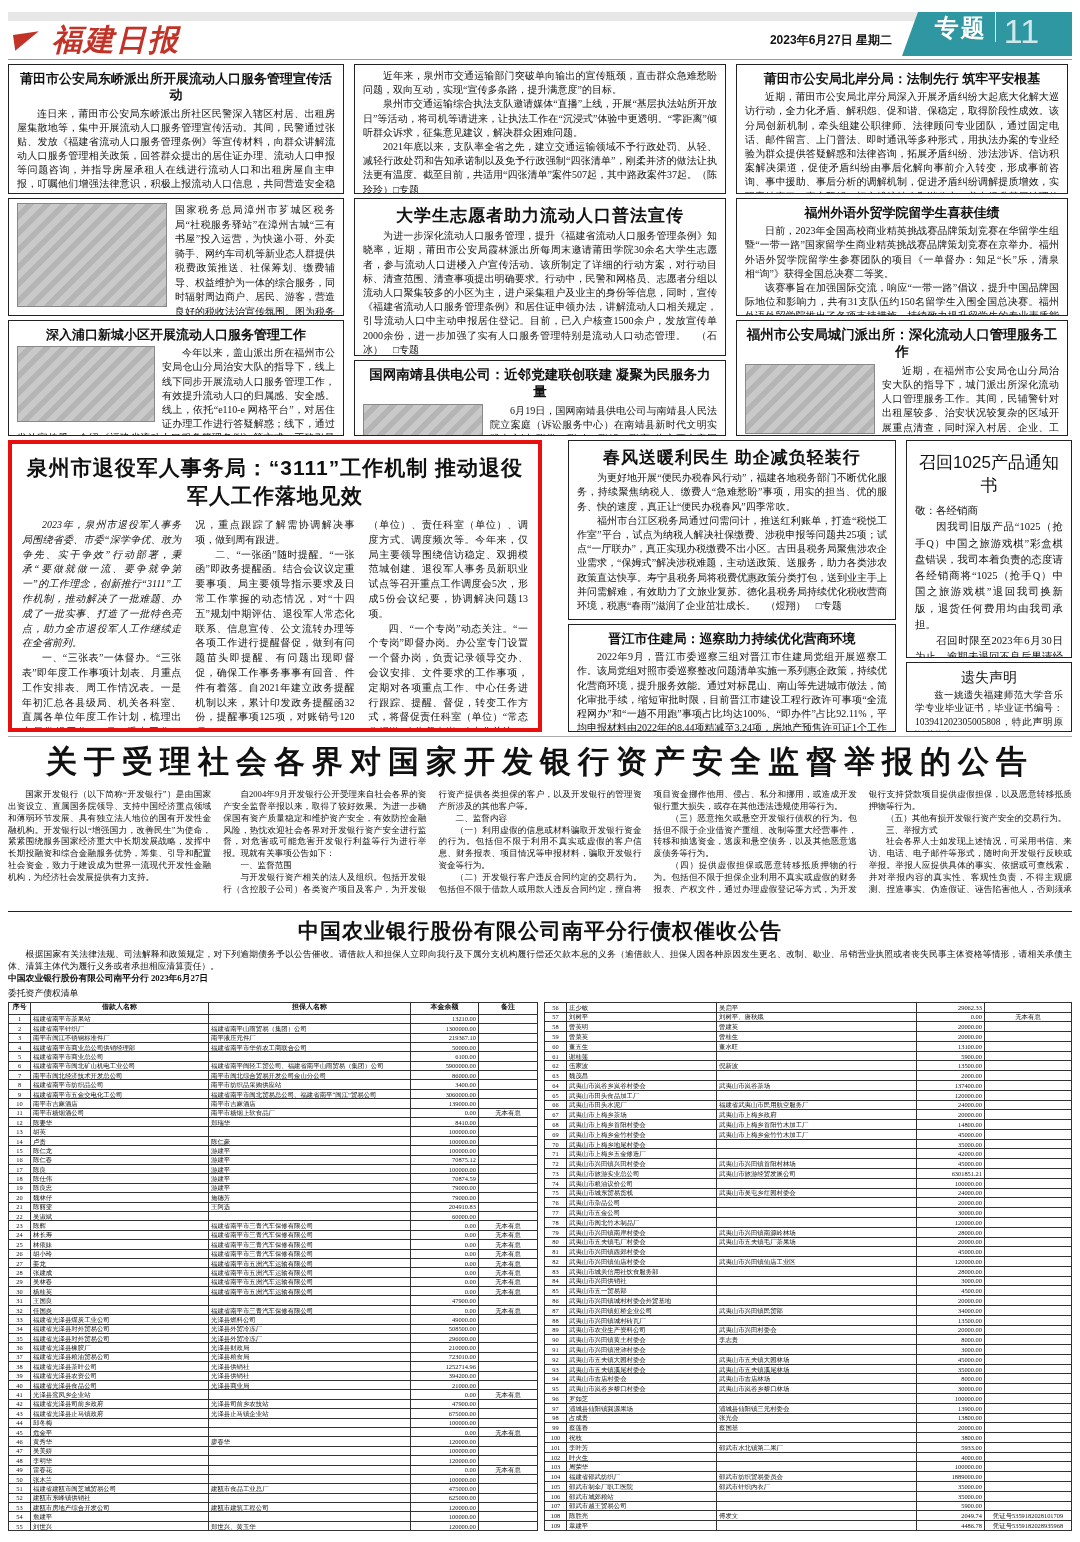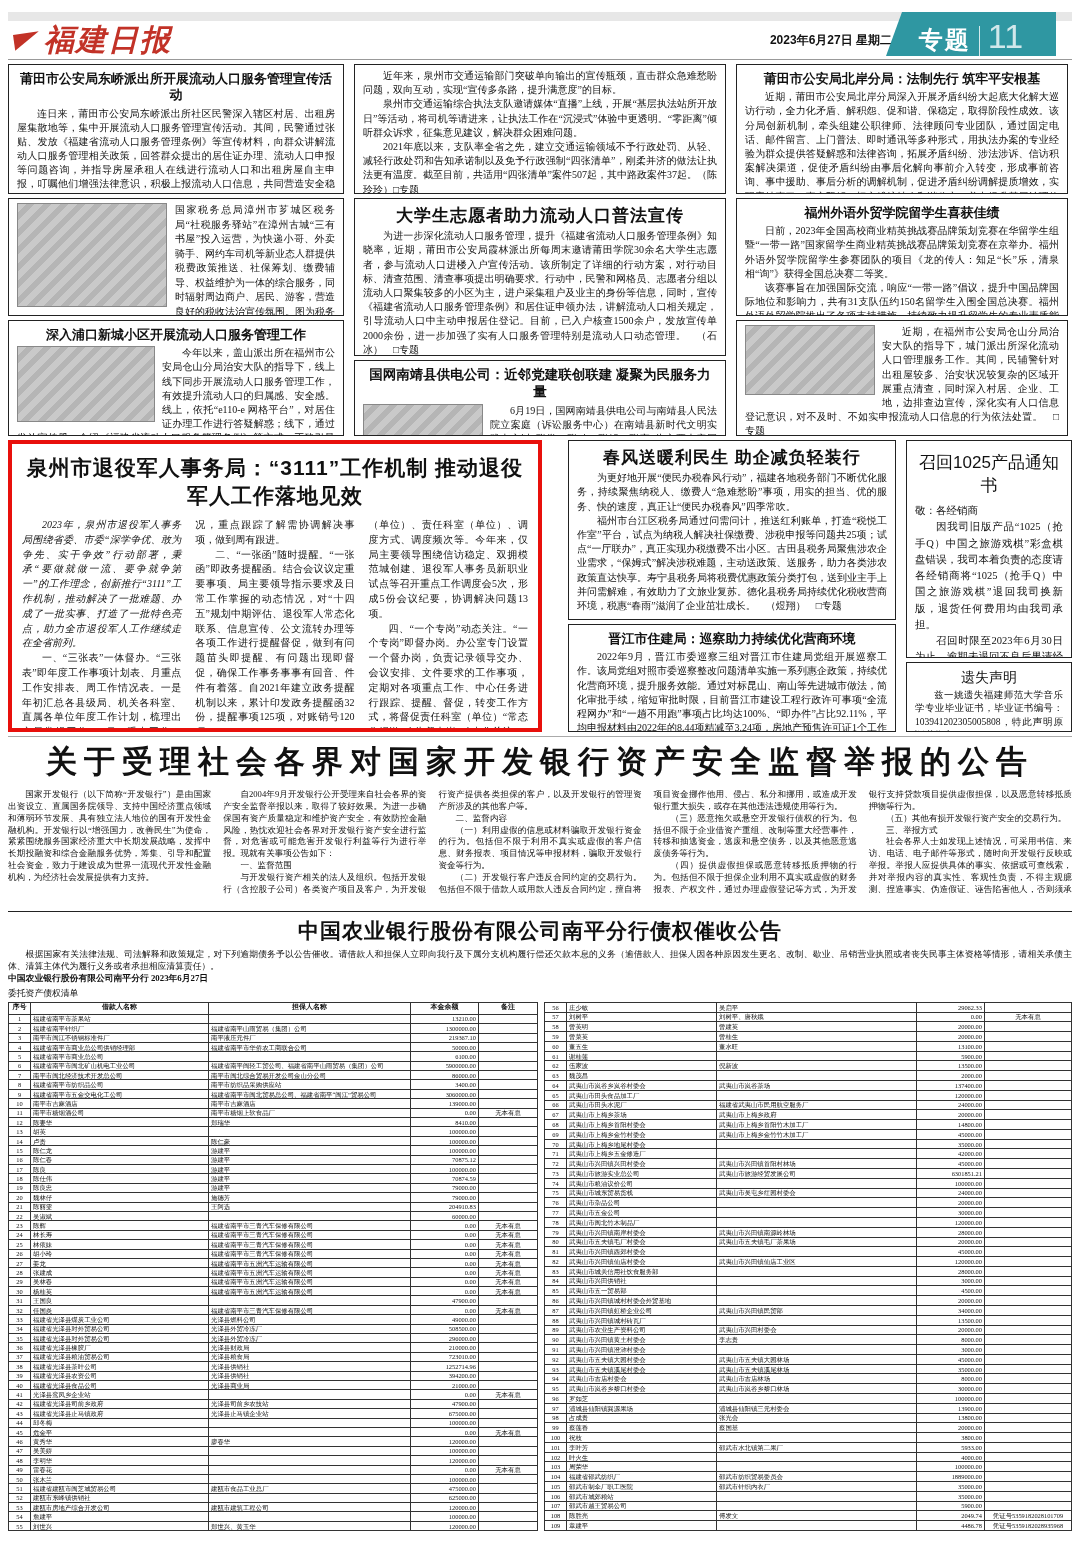--- a/index.html
+++ b/index.html
@@ -4,26 +4,26 @@
 <style>
   * { margin:0; padding:0; box-sizing:border-box; }
   html,body { background:#f2f2f2; }
   body { width:1080px; }
   .page { width:1080px; height:1542px; background:#fff; padding:6px 8px 4px 8px; overflow:hidden;
           font-family:"Liberation Serif", serif; color:#111; }
 
   
   .masthead { position:relative; height:54px; border-bottom:1px solid #999; }
   .mast-strip { position:absolute; top:6px; left:0; right:0; height:9px; background:#e7e7e7; }
-  .logo { position:absolute; left:6px; top:14px; display:flex; align-items:center; gap:4px; }
+  .logo { position:absolute; left:6px; top:14px; display:flex; align-items:center; gap:12px; }
   .logo-flag { width:0; height:0; border-left:26px solid #c23227; border-bottom:16px solid transparent; transform:rotate(-8deg); }
   .logo-text { font-family:"Liberation Serif", serif; font-style:italic; font-weight:bold; font-size:30px; color:#c23227; letter-spacing:2px; }
   .mast-date { position:absolute; right:180px; top:26px; font-size:12px; font-weight:bold; font-family:"Liberation Sans", sans-serif; }
-  .section-tag { position:absolute; right:16px; top:6px; height:44px; width:170px; background:#2f97a2;
-                 display:flex; align-items:flex-end; justify-content:center; gap:8px;
+  .section-tag { position:absolute; right:0; top:6px; height:44px; width:170px; background:#2f97a2;
+                 display:flex; align-items:flex-start; justify-content:center; gap:8px;
                  clip-path:polygon(16px 0, 100% 0, 100% 100%, 0 100%); }
   .section-tag .zt { color:#fff; font-weight:bold; font-size:24px; font-family:"Liberation Sans", sans-serif; letter-spacing:2px; }
   .section-tag .bar { width:1px; height:30px; background:rgba(255,255,255,.8); }
   .section-tag .pg { color:rgba(255,255,255,.78); font-size:34px; font-family:"Liberation Sans", sans-serif; }
 
   
   .zone { display:flex; gap:10px; margin-top:4px; }
   .col { display:flex; flex-direction:column; gap:4px; }
   .abox { border:1.5px solid #222; padding:4px 8px; overflow:hidden; background:#fff; }
   .ah { text-align:center; font-family:"Liberation Sans", sans-serif; font-weight:bold; font-size:17px; line-height:1.25; margin:2px 0 3px 0; letter-spacing:1px; }
@@ -135,25 +135,26 @@
     <div class="col" style="width:332px;">
       <div class="abox" style="height:130px;">
         <div class="ah small">莆田市公安局北岸分局：法制先行  筑牢平安根基</div>
         <div class="abody">
             <p>近期，莆田市公安局北岸分局深入开展矛盾纠纷大起底大化解大巡访行动，全力化矛盾、解积怨、促和谐、保稳定，取得阶段性成效。该分局创新机制，牵头组建公职律师、法律顾问专业团队，通过固定电话、邮件留言、上门普法、即时通讯等多种形式，用执法办案的专业经验为群众提供答疑解惑和法律咨询，拓展矛盾纠纷、涉法涉诉、信访积案解决渠道，促使矛盾纠纷由事后化解向事前介入转变，形成事前咨询、事中援助、事后分析的调解机制，促进矛盾纠纷调解提质增效，实现案结事了、事心双解，切实维护社会和谐稳定，着力提升基层治理体系和治理能力现代化水平，全力守护辖区平安。　（肖伟）　□专题</p>
           </div>
       </div>
       <div class="abox" style="height:118px;">
         <div class="ah small">福州外语外贸学院留学生喜获佳绩</div>
         <div class="abody" style="font-size:9px;">
-            <p>日前，2023年全国高校商业精英挑战赛品牌策划竞赛在华留学生组暨“一带一路”国家留学生商业精英挑战赛品牌策划竞赛在京举办。福州外语外贸学院留学生参赛团队的项目《龙的传人：知足“长”乐，清泉相“询”》获得全国总决赛二等奖。</p>
+            <p>日前，2023年全国高校商业精英挑战赛品牌策划竞赛在华留学生组暨“一带一路”国家留学生商业精英挑战赛品牌策划竞赛在京举办。福州外语外贸学院留学生参赛团队的项目《一单督办：知足“长”乐，清泉相“询”》获得全国总决赛二等奖。</p>
             <p>该赛事旨在加强国际交流，响应“一带一路”倡议，提升中国品牌国际地位和影响力，共有31支队伍约150名留学生入围全国总决赛。福州外语外贸学院推出了各项支持措施，持续致力提升留学生的专业素质能力和综合应用能力。（林煜轩）□专题</p>
           </div>
       </div>
       <div class="abox" style="height:116px;">
+        <div class="ah small" style="font-size:13.5px;">福州市公安局城门派出所：深化流动人口管理服务工作</div>
         <div class="photo ph-left" style="width:130px;height:70px;"></div>
         <div class="abody">
             <p>近期，在福州市公安局仓山分局治安大队的指导下，城门派出所深化流动人口管理服务工作。其间，民辅警针对出租屋较多、治安状况较复杂的区域开展重点清查，同时深入村居、企业、工地，边排查边宣传，深化实有人口信息登记意识，对不及时、不如实申报流动人口信息的行为依法处置。　□专题</p>
           </div>
       </div>
     </div>
   </div>
 
   <div class="zone">
     <div class="feature" style="width:540px;height:292px;">

